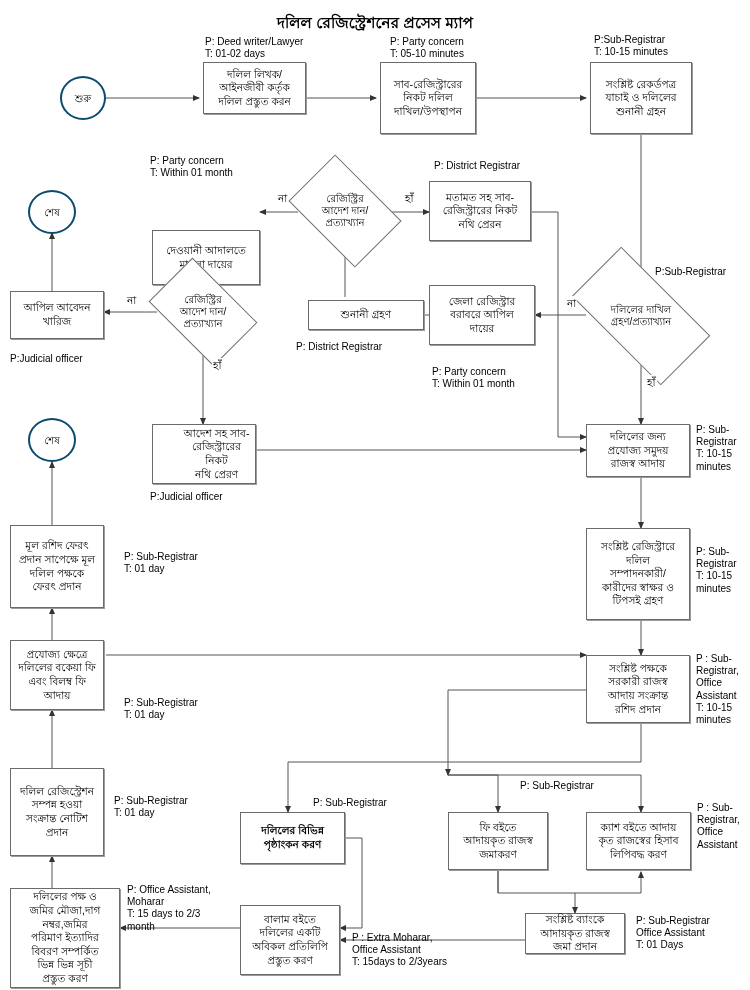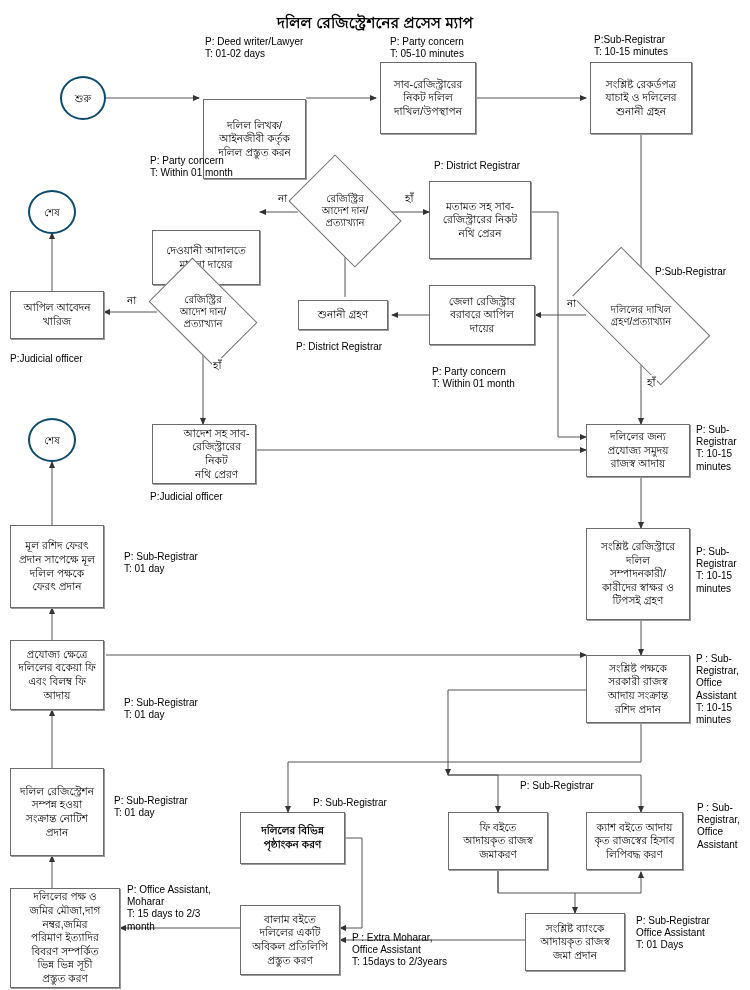--- a/index.html
+++ b/index.html
@@ -164,21 +164,21 @@
     <g stroke="#555" stroke-width="1" fill="none">
       <path d="M498,870 L498,893"></path>
       <path d="M575,893 L641,893"></path>
     </g>
   </svg>
 
   <div class="node term" style="left:60px;top:76px;width:46px;height:44px;">
     <span>শুরু</span>
   </div>
 
-  <div class="node box" style="left:203px;top:62px;width:103px;height:80px;white-space:pre-line;margin-top:37px;">
+  <div class="node box" style="left:203px;top:62px;width:103px;height:52px;white-space:pre-line;">
     <span>দলিল লিখক/
 আইনজীবী কর্তৃক
 দলিল প্রস্তুত করন</span>
   </div>
   <div class="note" style="left:205px;top:36px;">P: Deed writer/Lawyer
 T: 01-02 days</div>
 
   <div class="node box" style="left:380px;top:62px;width:96px;height:72px;white-space:pre-line;">
     <span>সাব-রেজিস্ট্রারের
 নিকট দলিল
@@ -205,35 +205,35 @@
   <div class="blabel" style="left:646px;top:375px;">হাঁ</div>
 
   <div class="node box" style="left:429px;top:285px;width:106px;height:60px;white-space:pre-line;">
     <span>জেলা রেজিস্ট্রার
 বরাবরে আপিল
 দায়ের</span>
   </div>
   <div class="note" style="left:432px;top:366px;">P: Party concern
 T: Within 01 month</div>
 
-  <div class="node box" style="left:298px;top:300px;width:90px;height:30px;">
+  <div class="node box" style="left:308px;top:300px;width:116px;height:30px;">
     <span>শুনানী গ্রহণ</span>
   </div>
   <div class="note" style="left:296px;top:341px;">P: District Registrar</div>
 
   <div class="node diamond" style="left:298px;top:178px;width:94px;height:66px;">
     <div class="dshape"></div>
     <div class="dtext" style="white-space:pre-line;">রেজিস্ট্রির
 আদেশ দান/
 প্রত্যাখ্যান</div>
   </div>
   <div class="blabel" style="left:277px;top:191px;">না</div>
   <div class="blabel" style="left:404px;top:191px;">হাঁ</div>
 
-  <div class="node box" style="left:429px;top:181px;width:102px;height:78px;white-space:pre-line;">
+  <div class="node box" style="left:429px;top:181px;width:102px;height:60px;white-space:pre-line;">
     <span>মতামত সহ সাব-
 রেজিস্ট্রারের নিকট
 নথি প্রেরন</span>
   </div>
   <div class="note" style="left:434px;top:160px;">P: District Registrar</div>
 
   <div class="node box" style="left:152px;top:183px;width:108px;height:55px;white-space:pre-line;margin-top:47px;">
     <span>দেওয়ানী আদালতে
 মামলা দায়ের</span>
   </div>
@@ -338,21 +338,21 @@
   </div>
   <div class="note" style="left:313px;top:797px;">P: Sub-Registrar</div>
 
   <div class="node box" style="left:448px;top:812px;width:100px;height:58px;white-space:pre-line;">
     <span>ফি বইতে
 আদায়কৃত রাজস্ব
 জমাকরণ</span>
   </div>
   <div class="note" style="left:520px;top:780px;">P: Sub-Registrar</div>
 
-  <div class="node box" style="left:586px;top:812px;width:97px;height:58px;white-space:pre-line;">
+  <div class="node box" style="left:586px;top:812px;width:105px;height:58px;white-space:pre-line;">
     <span>ক্যাশ বইতে আদায়
 কৃত রাজস্বের হিসাব
 লিপিবদ্ধ করণ</span>
   </div>
   <div class="note" style="left:697px;top:802px;">P : Sub-
 Registrar,
 Office
 Assistant</div>
 
   <div class="node box" style="left:10px;top:888px;width:110px;height:100px;white-space:pre-line;">
@@ -372,21 +372,21 @@
   <div class="node box" style="left:240px;top:905px;width:100px;height:70px;white-space:pre-line;">
     <span>বালাম বইতে
 দলিলের একটি
 অবিকল প্রতিলিপি
 প্রস্তুত করণ</span>
   </div>
   <div class="note" style="left:352px;top:932px;">P : Extra Moharar,
 Office Assistant
 T: 15days to 2/3years</div>
 
-  <div class="node box" style="left:525px;top:913px;width:100px;height:58px;white-space:pre-line;">
+  <div class="node box" style="left:525px;top:913px;width:100px;height:41px;white-space:pre-line;">
     <span>সংশ্লিষ্ট ব্যাংকে
 আদায়কৃত রাজস্ব
 জমা প্রদান</span>
   </div>
   <div class="note" style="left:636px;top:915px;">P: Sub-Registrar
 Office Assistant
 T: 01 Days</div>
 
 </div>
 

